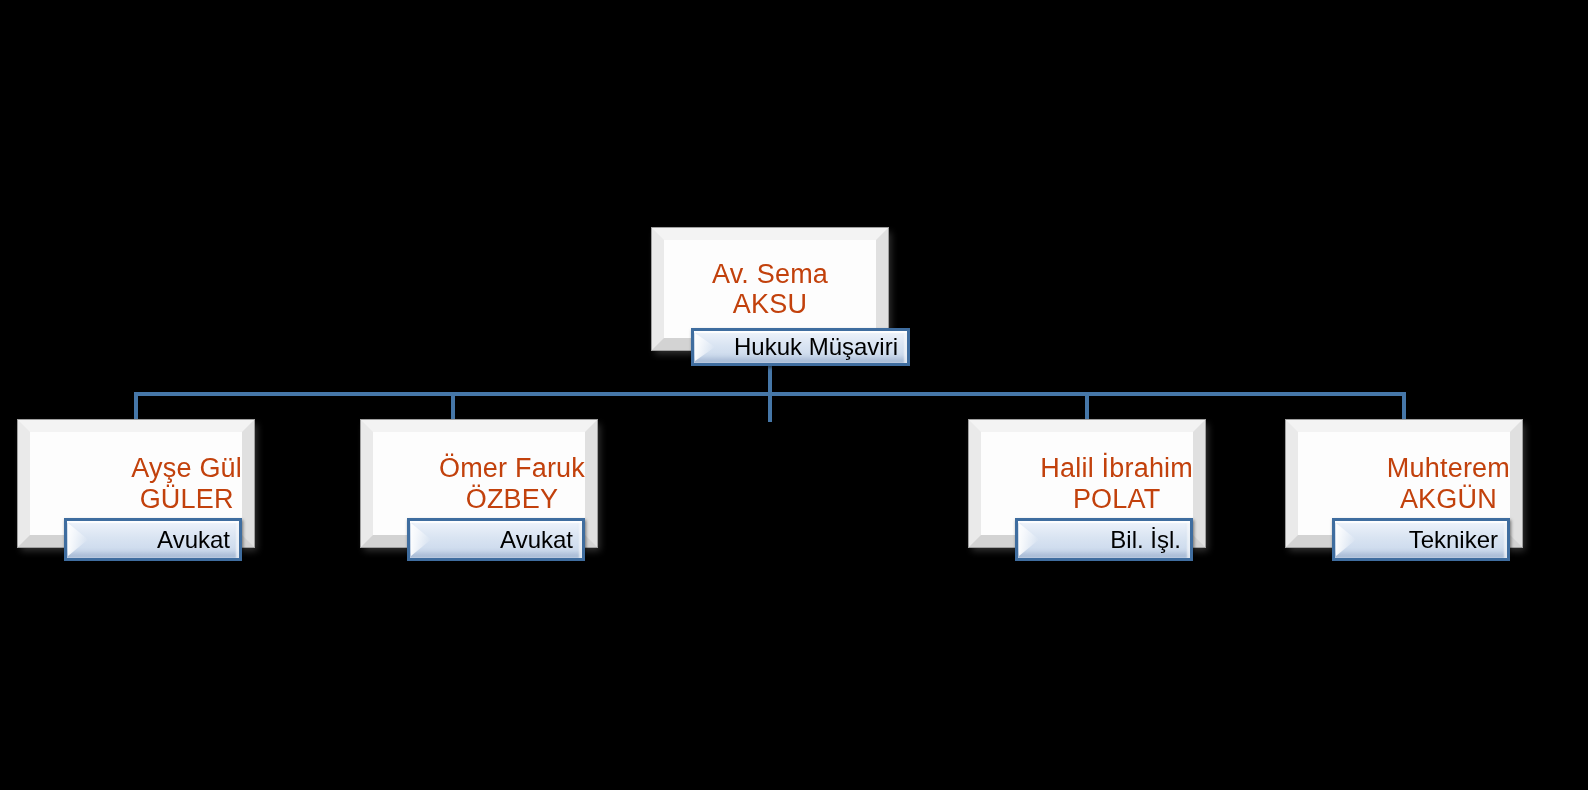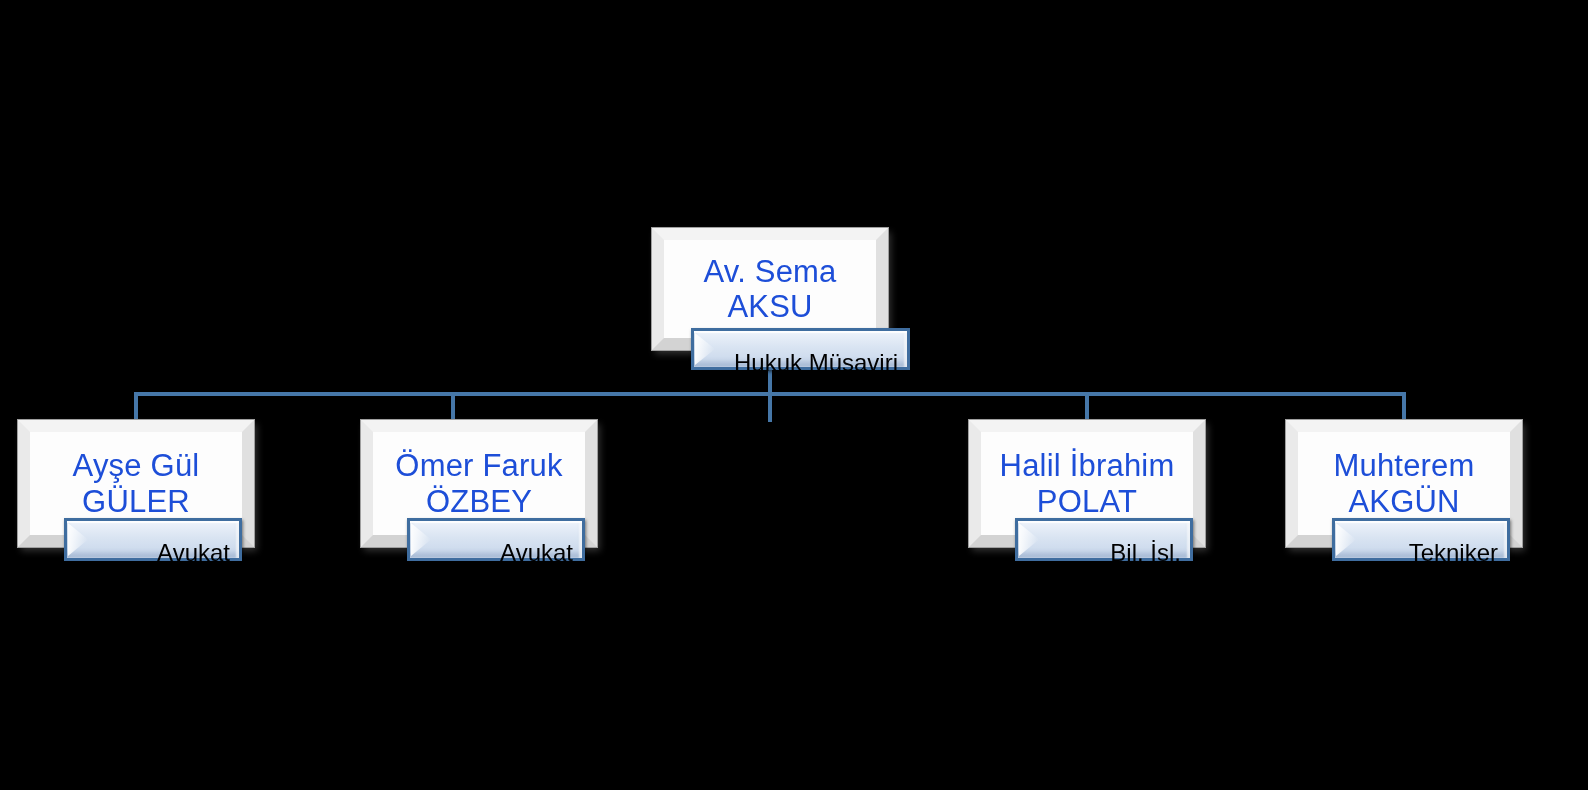--- a/index.html
+++ b/index.html
@@ -46,44 +46,45 @@
     border-color: #f3f3f3 #e0e0e0 #d3d3d3 #eaeaea;
     box-shadow: 0 0 0 1px #9f9f9f, 3px 4px 7px rgba(110,110,110,0.45);
     display: flex;
     align-items: center;
     justify-content: center;
     text-align: center;
     position: relative;
     z-index: 1;
   }
   .node-root .namebox { height: 122px; }
-  .node-child .namebox { height: 127px; }
+  .node-child .namebox { height: 127px; justify-content: flex-end; }
 
   .name {
-    font-size: 31px;
+    font-size: 27px;
     line-height: 1.13;
-    color: #1d4ed8;
+    color: #c2410c;
     white-space: pre-line;
     letter-spacing: 0.2px;
   }
 
   
   .badge {
     box-sizing: border-box;
     position: absolute;
     z-index: 2;
     border: 3px solid #3f6d9f;
     background: linear-gradient(180deg, #eef3fb 0%, #d9e4f2 45%, #c6d5ea 100%);
     box-shadow: inset 0 2px 1px rgba(255,255,255,0.9),
                 inset -3px 0 2px rgba(255,255,255,0.65),
                 inset 0 -5px 5px rgba(92,123,163,0.30),
                 1px 2px 3px rgba(0,0,0,0.5);
     display: flex;
+    align-items: center;
     justify-content: flex-end;
-    padding: 18px 9px;
+    padding: 4px 9px;
   }
   .badge::before {
     content: "";
     position: absolute;
     left: 1px;
     top: 2px;
     bottom: 2px;
     width: 20px;
     background: linear-gradient(90deg, rgba(255,255,255,0.95), rgba(255,255,255,0));
     clip-path: polygon(0 0, 100% 50%, 0 100%);

